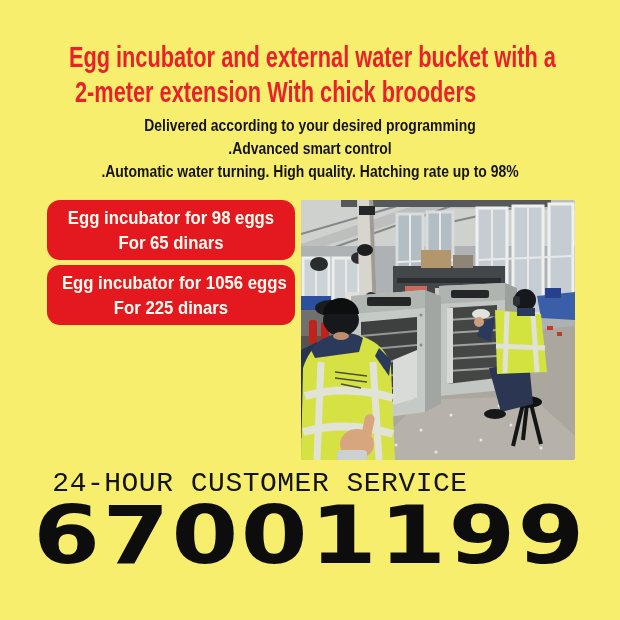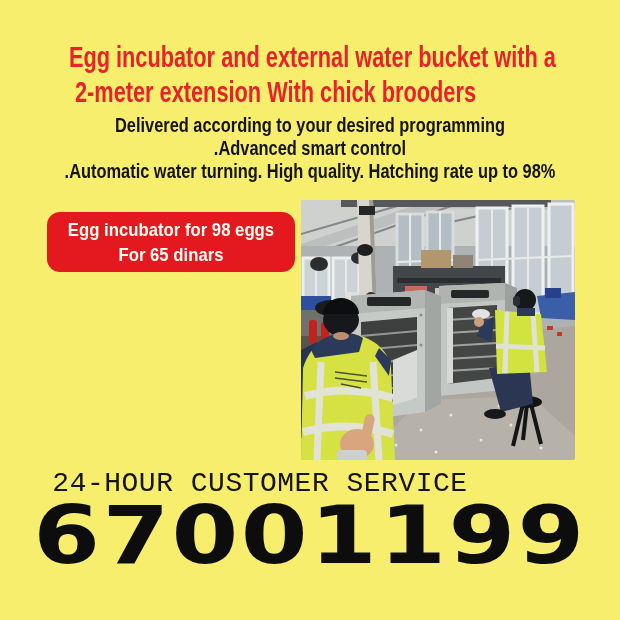--- a/index.html
+++ b/index.html
@@ -23,26 +23,26 @@
     position:absolute;top:40px;left:0;width:551px;
     text-align:center;color:var(--title-red);
     font-weight:bold;font-size:29px;line-height:35px;
   }
   .title .squeeze{transform:scaleX(0.75);transform-origin:50% 50%;white-space:nowrap;}
 
   
   .sub{
     position:absolute;top:114px;left:0;width:620px;
     text-align:center;color:var(--text-black);
-    font-weight:bold;font-size:20px;line-height:23px;
+    font-weight:bold;font-size:17px;line-height:23px;
   }
   .sub .squeeze{transform:scaleX(0.82);transform-origin:50% 50%;white-space:nowrap;}
 
   
-  .offers{position:absolute;left:47px;top:212px;width:248px;}
+  .offers{position:absolute;left:47px;top:200px;width:248px;}
   .offer{
     height:60px;margin-bottom:5px;border-radius:13px;
     background:var(--button-red);
     color:var(--button-text);
     font-weight:bold;font-size:19px;line-height:25px;
     display:flex;flex-direction:column;justify-content:center;
     text-align:center;
   }
   .offer .squeeze{transform:scaleX(0.88);transform-origin:50% 50%;}
   .offer .l{display:block;white-space:nowrap;}
@@ -82,20 +82,26 @@
     <div class="squeeze">Delivered according to your desired programming</div>
     <div class="squeeze">.Advanced smart control</div>
     <div class="squeeze">.Automatic water turning. High quality. Hatching rate up to 98%</div>
   </div>
 
   <div class="offers">
     <div class="offer">
       <div class="squeeze">
         <span class="l">Egg incubator for 98 eggs</span>
         <span class="l">For 65 dinars</span>
+      </div>
+    </div>
+    <div class="offer">
+      <div class="squeeze">
+        <span class="l">Egg incubator for 1056 eggs</span>
+        <span class="l">For 225 dinars</span>
       </div>
     </div>
   </div>
 
   <div class="photo">
     <svg viewBox="0 0 274 260" width="274" height="260" xmlns="http://www.w3.org/2000/svg">
 
       <rect x="0" y="0" width="274" height="80" fill="#cfd1ce"></rect>
       <polygon points="0,44 130,0 274,0 274,10 140,8 0,54" fill="#bcbfbd"></polygon>
       <g stroke="#84888a" stroke-width="2">

